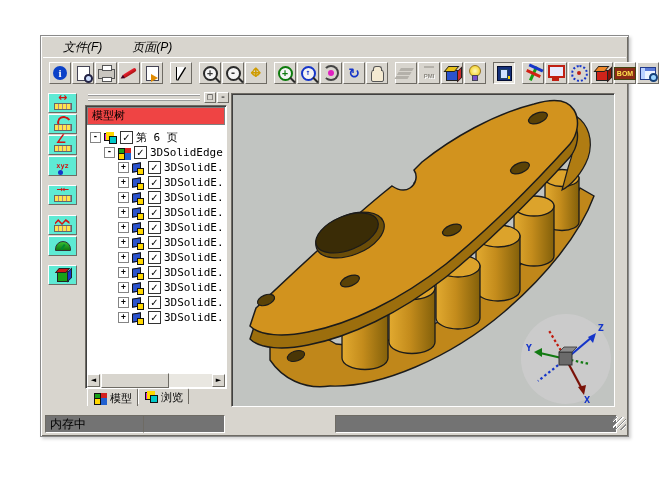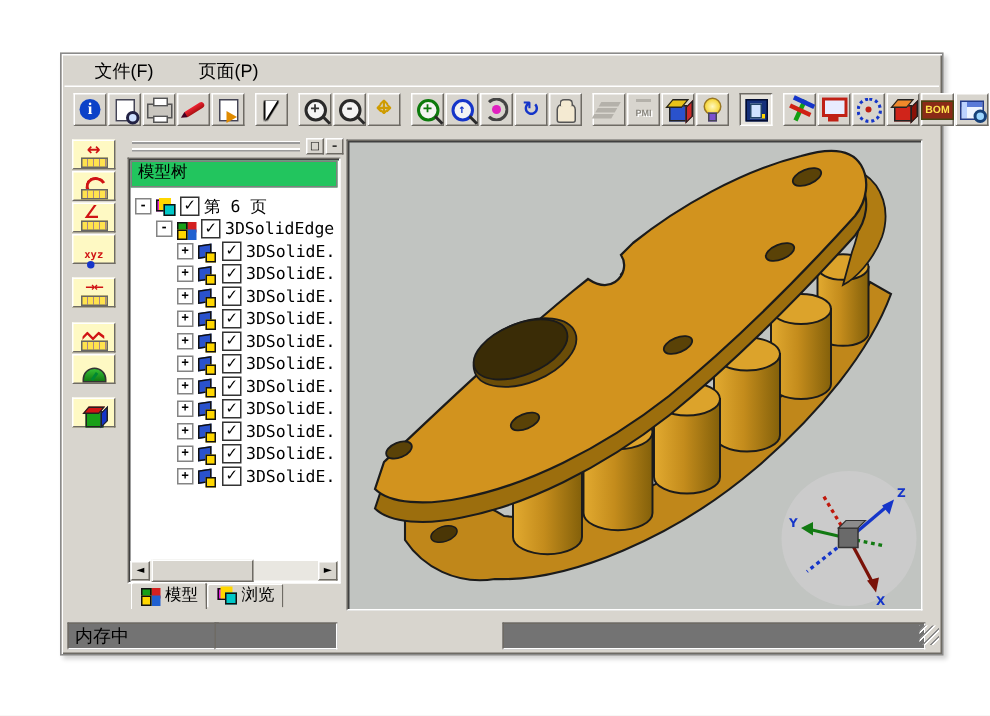--- a/index.html
+++ b/index.html
@@ -4,21 +4,21 @@
 <style>
   html,body{margin:0;padding:0;background:#fff;}
   .page{position:relative;width:660px;height:477px;background:#fff;overflow:hidden;
         font-family:"Liberation Sans","DejaVu Sans",sans-serif;-webkit-font-smoothing:none;}
   
   .win{position:absolute;left:40px;top:35px;width:587px;height:400px;background:#d8d5ce;
        border:1px solid #8a8a8a;box-shadow:inset 1px 1px 0 #fff,inset -1px -1px 0 #6e6b64,2px 2px 3px rgba(0,0,0,.18);}
   
   .menubar{position:absolute;left:2px;top:2px;right:2px;height:18px;display:flex;align-items:center;
            gap:30px;padding-left:20px;font-size:12px;color:#000;}
-  .mitem{cursor:default;}
+  .mitem{cursor:default;font-style:italic;}
   
   .toolbar{position:absolute;left:2px;top:21px;right:2px;height:30px;border-top:1px solid #fff;
            display:flex;align-items:center;padding-left:6px;}
   .tb{width:22px;height:22px;flex:none;background:#d8d5ce;border:1px solid;border-color:#fff #6e6b64 #6e6b64 #fff;
       margin-right:1px;display:flex;align-items:center;justify-content:center;position:relative;padding:0;cursor:default;}
   .tb.pressed{border-color:#6e6b64 #fff #fff #6e6b64;background:#e6e3dc;}
   .gap{width:6px;flex:none;}
   .ic{position:relative;display:block;}
   
   .ic-info{width:14px;height:14px;border-radius:50%;background:#0b41c8;color:#fff;
@@ -72,22 +72,22 @@
   .ic-orbit::after{content:"";position:absolute;left:4px;top:4px;width:4px;height:4px;background:#c02014;border-radius:50%;}
   .ic-box3d{width:10px;height:9px;background:#d0241a;border:1px solid #222;top:2px;}
   .ic-box3d::before{content:"";position:absolute;left:-1px;top:-5px;width:9px;height:4px;background:#f0882a;border:1px solid #222;transform:skewX(-40deg);}
   .ic-box3d::after{content:"";position:absolute;right:-5px;top:-2px;width:3px;height:9px;background:#8a1208;border:1px solid #222;transform:skewY(-45deg);}
   .ic-bom{font:bold 7px/9px "Liberation Sans",sans-serif;color:#ffe34d;background:#8a2a16;padding:1px 2px;border:1px solid #441;}
   .ic-table{width:14px;height:11px;border:1px solid #223a8a;
             background:linear-gradient(to right,#bcd2ff 0 4px,rgba(0,0,0,0) 4px),linear-gradient(to bottom,#5a7ad8 0 3px,#eef4ff 3px);}
   .ic-table::after{content:"";position:absolute;right:-3px;bottom:-3px;width:5px;height:5px;border:2px solid #16417a;border-radius:50%;background:#9cd6ff;}
   
   .lbar{position:absolute;left:3px;top:52px;width:40px;bottom:25px;}
-  .lb{position:absolute;left:4px;width:29px;height:20px;background:#fef9c3;border:1px solid;border-color:#fff #6e6b64 #6e6b64 #fff;
-      display:flex;align-items:flex-end;justify-content:center;padding:0;cursor:default;}
+  .lb{position:absolute;left:4px;width:29px;height:20px;background:#5eead4;border:1px solid;border-color:#fff #6e6b64 #6e6b64 #fff;
+      display:flex;align-items:center;justify-content:center;padding:0;cursor:default;}
   .ruler{position:relative;width:18px;height:14px;}
   .ruler::after{content:"";position:absolute;left:0;bottom:0;width:16px;height:5px;background:#ffe34d;border:1px solid #666;
                 background-image:repeating-linear-gradient(to right,rgba(0,0,0,0) 0 3px,#a88 3px 4px);}
   .mH::before{content:"↔";position:absolute;top:-4px;left:0;width:18px;text-align:center;color:#d01414;font:bold 11px/12px "DejaVu Sans",sans-serif;}
   .mArc::before{content:"";position:absolute;left:3px;top:-1px;width:10px;height:9px;border:2px solid rgba(0,0,0,0);
                 border-top:2px solid #d01414;border-left:2px solid #d01414;border-radius:50%;transform:rotate(15deg);}
   .mAng::before{content:"∠";position:absolute;left:2px;top:-5px;color:#d01414;font:bold 12px/12px "DejaVu Sans",sans-serif;}
   .mXYZ{font:bold 7px/9px "DejaVu Sans Mono",monospace;color:#d01414;}
   .mXYZ::after{content:"";position:absolute;left:2px;bottom:-4px;width:5px;height:5px;border-radius:50%;background:#1535c9;}
   .mIn::before{content:"→←";position:absolute;top:-3px;left:0;width:18px;text-align:center;color:#d01414;font:bold 8px/10px "DejaVu Sans",sans-serif;letter-spacing:-1px;}
@@ -99,42 +99,42 @@
   .mVol::before{content:"";position:absolute;left:-1px;top:-4px;width:9px;height:3px;background:#d01414;border:1px solid #222;transform:skewX(-40deg);}
   .mVol::after{content:"";position:absolute;right:-4px;top:-2px;width:3px;height:8px;background:#1535c9;border:1px solid #222;transform:skewY(-45deg);}
   
   .treepanel{position:absolute;left:44px;top:55px;width:144px;height:314px;}
   .minibar{position:absolute;left:0;top:0;right:0;height:13px;display:flex;align-items:center;}
   .pgrip{flex:1;height:7px;margin:0 3px;background:linear-gradient(#fff 0 1px,#9a9a9a 1px 2px,rgba(0,0,0,0) 2px 5px,#fff 5px 6px,#9a9a9a 6px 7px);}
   .pbtn{width:12px;height:11px;flex:none;background:#d8d5ce;border:1px solid;border-color:#fff #6e6b64 #6e6b64 #fff;
         font:bold 7px/9px "DejaVu Sans",sans-serif;text-align:center;padding:0;margin-left:1px;}
   .treebox{position:absolute;left:0;right:2px;top:14px;height:282px;background:#fff;
            border:1px solid;border-color:#6e6b64 #fff #fff #6e6b64;box-shadow:inset 1px 1px 0 #404040;}
-  .treehead{position:absolute;left:1px;top:1px;right:1px;height:16px;background:#22c55e;border:1px solid #808080;
+  .treehead{position:absolute;left:1px;top:1px;right:1px;height:16px;background:#ef4444;border:1px solid #808080;
             font:11px/15px "Liberation Sans",sans-serif;padding-left:4px;color:#000;}
   .rows{position:absolute;left:1px;right:1px;top:24px;bottom:15px;overflow:hidden;}
   .row{display:flex;align-items:center;height:15px;font:11px/15px "DejaVu Sans Mono",monospace;color:#000;white-space:nowrap;}
   .ind1{padding-left:3px;} .ind2{padding-left:17px;} .ind3{padding-left:31px;}
   .exp{width:9px;height:9px;flex:none;border:1px solid #848484;background:#fff;font:bold 8px/8px "DejaVu Sans Mono",monospace;
        text-align:center;margin-right:2px;color:#000;}
   .cb{width:11px;height:11px;flex:none;border:1px solid #333;background:#fff;font:bold 10px/11px "DejaVu Sans",sans-serif;
       text-align:center;margin:0 3px;color:#000;}
   .ti{width:14px;height:12px;position:relative;flex:none;}
   .ti-root::before{content:"";position:absolute;left:1px;top:1px;width:6px;height:6px;background:#e020e0;border:1px solid #111;}
   .ti-root::after{content:"";position:absolute;left:6px;top:4px;width:6px;height:6px;background:#00c8c8;border:1px solid #111;box-shadow:-3px -4px 0 #ffd700;}
   .ti-asm::before{content:"";position:absolute;left:1px;top:1px;width:5px;height:5px;background:#18a018;border:1px solid #111;box-shadow:6px 0 0 #d42020;}
   .ti-asm::after{content:"";position:absolute;left:1px;top:6px;width:5px;height:5px;background:#ffd700;border:1px solid #111;box-shadow:6px 0 0 #2060d0;}
   .ti-part::before{content:"";position:absolute;left:1px;top:1px;width:7px;height:7px;background:#2a52cc;border:1px solid #111;transform:skewY(-8deg);}
   .ti-part::after{content:"";position:absolute;left:6px;top:6px;width:5px;height:5px;background:#ffd700;border:1px solid #111;}
   .hscroll{position:absolute;left:1px;right:1px;bottom:1px;height:13px;background:#e9e7e1;display:flex;align-items:center;}
   .sbtn{width:13px;height:13px;flex:none;background:#d8d5ce;border:1px solid;border-color:#fff #6e6b64 #6e6b64 #fff;
         font:7px/11px "DejaVu Sans",sans-serif;text-align:center;padding:0;color:#000;}
   .thumb{width:66px;height:13px;flex:none;background:#d8d5ce;border:1px solid;border-color:#fff #6e6b64 #6e6b64 #fff;margin-left:1px;}
   .sspace{flex:1;}
-  .tabs{position:absolute;left:2px;bottom:0;height:17px;display:flex;align-items:center;margin-top:27px;}
+  .tabs{position:absolute;left:2px;bottom:0;height:17px;display:flex;align-items:flex-start;margin-top:27px;}
   .tab{display:flex;align-items:center;gap:3px;padding:0 5px;height:15px;background:#d8d5ce;
        border:1px solid #6e6b64;border-top-color:#fff;border-left-color:#fff;border-bottom:none;
        font:11px/14px "Liberation Sans",sans-serif;border-radius:2px 2px 0 0;cursor:default;}
   .tab.active{height:17px;z-index:2;}
   
   .viewport{position:absolute;left:190px;top:57px;width:382px;height:312px;background:#c1c4c1;
             border:1px solid;border-color:#6e6b64 #fff #fff #6e6b64;box-shadow:inset 1px 1px 0 #404040;}
   .viewport svg{position:absolute;left:0;top:0;}
   
   .statusbar{position:absolute;left:2px;right:2px;bottom:2px;height:21px;}

